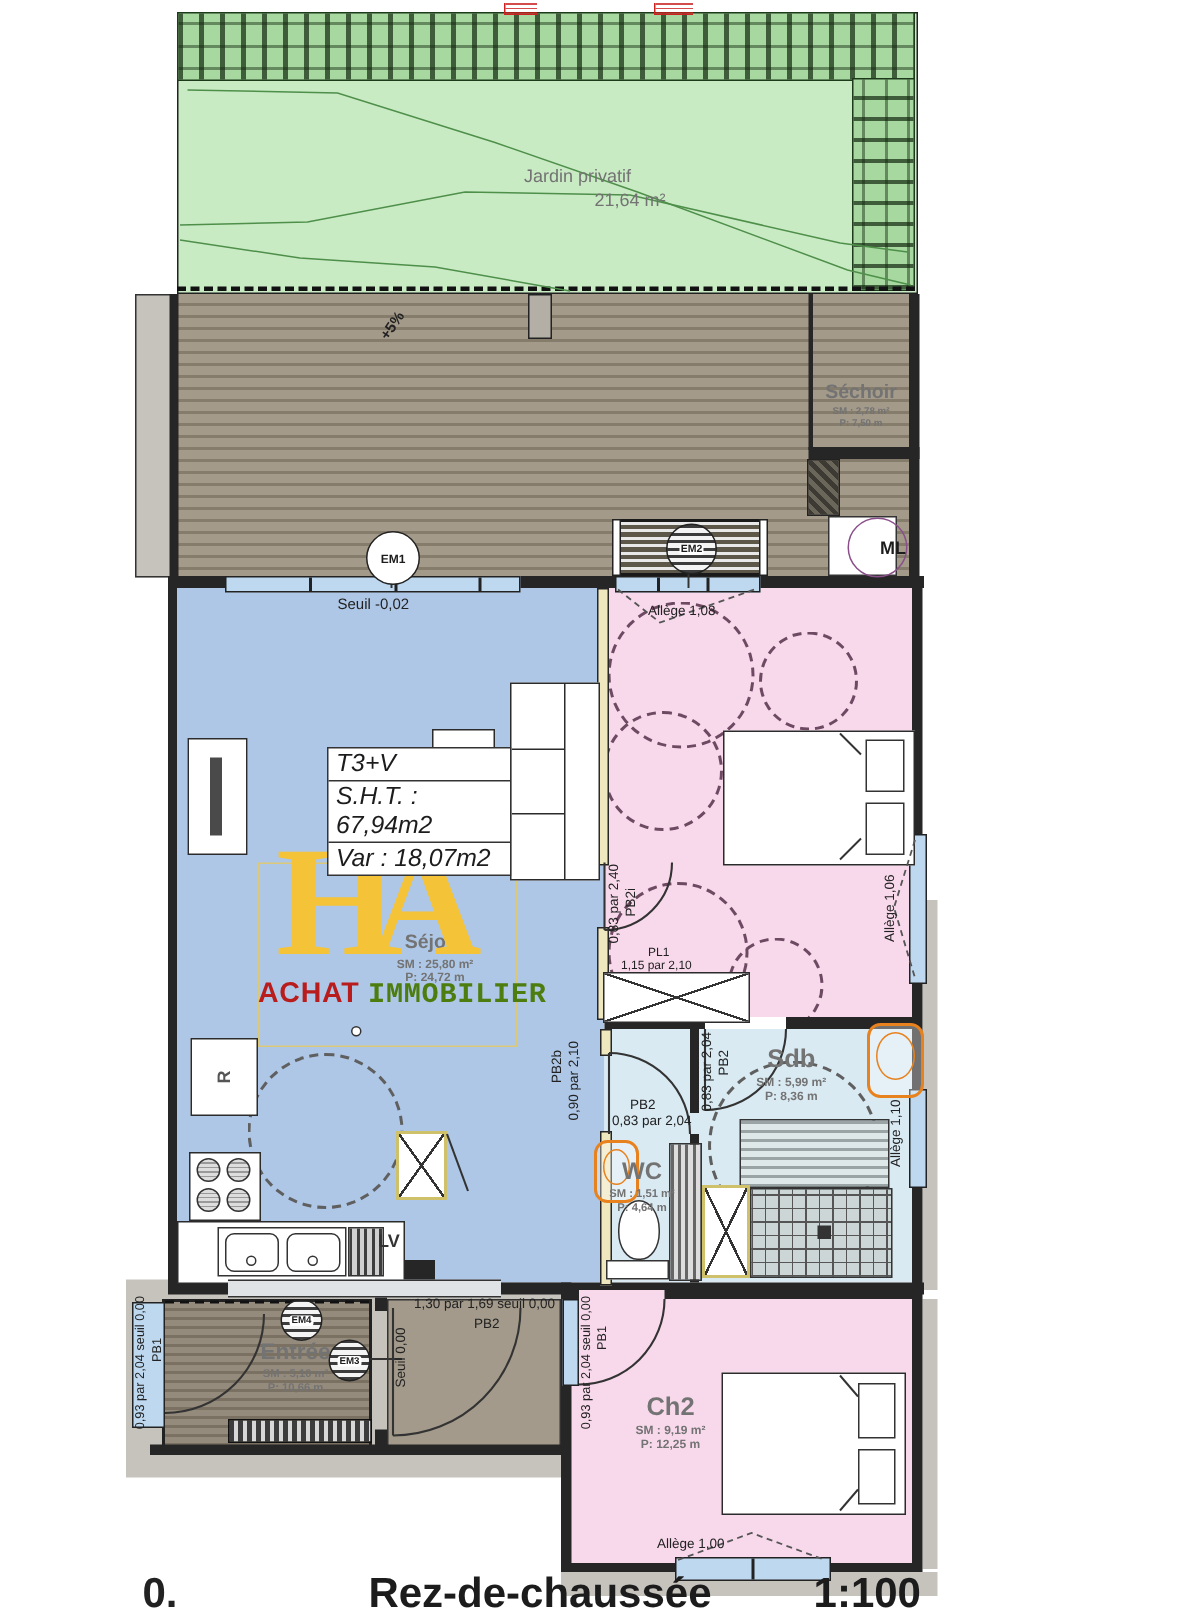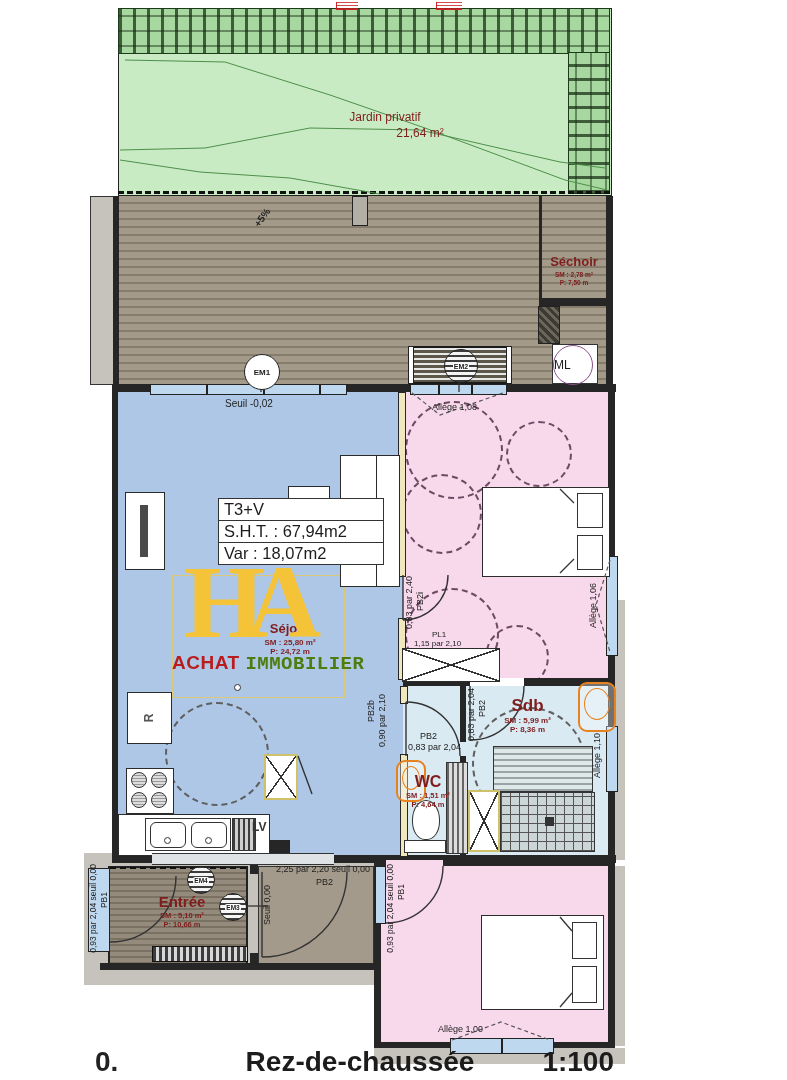--- a/index.html
+++ b/index.html
@@ -1,19 +1,19 @@
 <!DOCTYPE html>
 <html><head>
 <meta charset="utf-8">
 <style>
   html,body{margin:0;padding:0;background:#fff;}
   #plan{position:relative;width:787px;height:1080px;background:#ffffff;overflow:hidden;
         font-family:"Liberation Sans", sans-serif;color:#1c1c1c;}
   .abs{position:absolute;box-sizing:border-box;}
-  .rl{position:absolute;text-align:center;color:#7f1d1d;z-index:6;line-height:1.18;}
+  .rl{position:absolute;text-align:center;color:#737373;z-index:6;line-height:1.18;}
   .rl .n{font-weight:700;}
   .rl .s{font-size:8px;font-weight:700;display:block;}
   .vt{writing-mode:vertical-rl;transform:rotate(180deg);white-space:nowrap;}
   .ann{position:absolute;color:#222;z-index:6;white-space:nowrap;}
   .dc{position:absolute;border:2px dashed #5f5f5f;border-radius:50%;z-index:2;}
   .wall{position:absolute;background:#262626;z-index:4;}
   .ywall{position:absolute;background:#efe7bd;border:1px solid #262626;z-index:4;}
   .win{position:absolute;background:#bdd8ef;border:1px solid #222;z-index:5;}
   .furn{position:absolute;background:#fff;border:1.5px solid #2b2b2b;z-index:5;}
   .gray{position:absolute;background:#c6c3bc;z-index:0;}
@@ -75,21 +75,21 @@
   <div class="abs" style="left:506px;top:346px;width:6px;height:38px;background:#fff;border:1px solid #222;z-index:5;"></div>
   <div class="emc emstripe" style="left:444px;top:349px;width:32px;height:32px;">
     <span class="chip" style="font-size:7px;">EM2</span>
   </div>
 
   <div class="emc" style="left:244px;top:354px;width:34px;height:34px;background:#fff;">
     <span style="font-size:8px;font-weight:700;">EM1</span>
   </div>
 
   <div class="abs" style="left:552px;top:344px;width:46px;height:40px;background:#fff;border:1px solid #333;z-index:5;">
-    <div class="abs" style="left:0;top:0px;width:40px;height:40px;border:1.5px solid #8a4f8a;border-radius:50%;display:flex;align-items:center;justify-content:flex-start;">
+    <div class="abs" style="left:12px;top:0px;width:40px;height:40px;border:1.5px solid #8a4f8a;border-radius:50%;display:flex;align-items:center;justify-content:flex-end;font-weight:bold;">
       <span style="font-size:12px;">ML</span>
     </div>
   </div>
 
   <div class="wall" style="left:112px;top:384px;width:504px;height:8px;"></div>
   <div class="wall" style="left:112px;top:384px;width:6px;height:478px;"></div>
   <div class="wall" style="left:608px;top:384px;width:7px;height:664px;"></div>
   <div class="wall" style="left:112px;top:855px;width:504px;height:8px;"></div>
 
   <div class="room" style="left:118px;top:392px;width:285px;height:463px;background:#aec7e6;">
@@ -264,51 +264,56 @@
   <div class="rl" style="left:480px;top:696px;width:95px;">
     <span class="n" style="font-size:17px;">Sdb</span>
     <span class="s">SM : 5,99 m²</span>
     <span class="s">P: 8,36 m</span>
   </div>
   <div class="rl" style="left:396px;top:773px;width:64px;">
     <span class="n" style="font-size:16px;">WC</span>
     <span class="s" style="font-size:7.5px;">SM : 1,51 m²</span>
     <span class="s" style="font-size:7.5px;">P: 4,64 m</span>
   </div>
-  <div class="rl" style="left:127px;top:893px;width:110px;">
+  <div class="rl" style="left:142px;top:893px;width:110px;">
     <span class="n" style="font-size:15px;">Entrée</span>
     <span class="s" style="font-size:7.5px;">SM : 5,10 m²</span>
     <span class="s" style="font-size:7.5px;">P: 10,66 m</span>
+  </div>
+  <div class="rl" style="left:392px;top:928px;width:110px;">
+    <span class="n" style="font-size:17px;">Ch2</span>
+    <span class="s">SM : 9,19 m²</span>
+    <span class="s">P: 12,25 m</span>
   </div>
 
   <div class="ann" style="left:225px;top:398px;font-size:10px;">Seuil -0,02</div>
   <div class="ann" style="left:432px;top:402px;font-size:9px;">Allège 1,08</div>
   <div class="ann vt" style="left:588px;top:583px;font-size:9px;">Allège 1,06</div>
   <div class="ann vt" style="left:592px;top:733px;font-size:9px;">Allège 1,10</div>
   <div class="ann" style="left:438px;top:1024px;font-size:9px;">Allège 1,00</div>
 
   <div class="ann vt" style="left:404px;top:576px;font-size:9px;">0,83 par 2,40</div>
   <div class="ann vt" style="left:415px;top:592px;font-size:9px;">PB2i</div>
   <div class="ann" style="left:432px;top:630px;font-size:8px;">PL1</div>
   <div class="ann" style="left:414px;top:639px;font-size:8px;">1,15 par 2,10</div>
   <div class="ann vt" style="left:466px;top:688px;font-size:9px;">0,83 par 2,04</div>
   <div class="ann vt" style="left:477px;top:700px;font-size:9px;">PB2</div>
   <div class="ann" style="left:420px;top:731px;font-size:9px;">PB2</div>
   <div class="ann" style="left:408px;top:742px;font-size:9px;">0,83 par 2,04</div>
   <div class="ann vt" style="left:366px;top:700px;font-size:9px;">PB2b</div>
   <div class="ann vt" style="left:377px;top:694px;font-size:9px;">0,90 par 2,10</div>
-  <div class="ann" style="left:276px;top:864px;font-size:9px;">2,25 par 2,20 seuil 0,00</div>
+  <div class="ann" style="left:276px;top:864px;font-size:9px;">1,30 par 1,69 seuil 0,00</div>
   <div class="ann" style="left:316px;top:877px;font-size:9px;">PB2</div>
   <div class="ann vt" style="left:262px;top:885px;font-size:9px;">Seuil 0,00</div>
   <div class="ann vt" style="left:88px;top:864px;font-size:8.5px;">0,93 par 2,04 seuil 0,00</div>
   <div class="ann vt" style="left:99px;top:892px;font-size:8.5px;">PB1</div>
   <div class="ann vt" style="left:385px;top:864px;font-size:8.5px;">0,93 par 2,04 seuil 0,00</div>
   <div class="ann vt" style="left:396px;top:884px;font-size:8.5px;">PB1</div>
 
-  <div class="abs" style="left:218px;top:498px;width:166px;background:#fff;border:1.5px solid #333;z-index:8;font-size:16.5px;">
+  <div class="abs" style="left:218px;top:498px;width:123px;background:#fff;border:1.5px solid #333;z-index:8;font-size:16.5px;font-style:italic;">
     <div style="padding:1px 5px;border-bottom:1.5px solid #333;">T3+V</div>
     <div style="padding:1px 5px;border-bottom:1.5px solid #333;">S.H.T. : 67,94m2</div>
     <div style="padding:1px 5px;">Var : 18,07m2</div>
   </div>
 
   <div class="abs" style="left:180px;top:556px;width:172px;height:122px;z-index:7;">
     <span style="position:absolute;left:4px;top:-14px;font-family:'Liberation Serif',serif;font-weight:700;font-size:104px;color:#f5c338;">H</span>
     <span style="position:absolute;left:66px;top:-14px;font-family:'Liberation Serif',serif;font-weight:700;font-size:104px;color:#f5c338;">A</span>
     <div style="position:absolute;left:-8px;top:96px;width:188px;white-space:nowrap;font-size:19px;font-weight:700;letter-spacing:.5px;">
       <span style="color:#b91c1c;">ACHAT</span>

